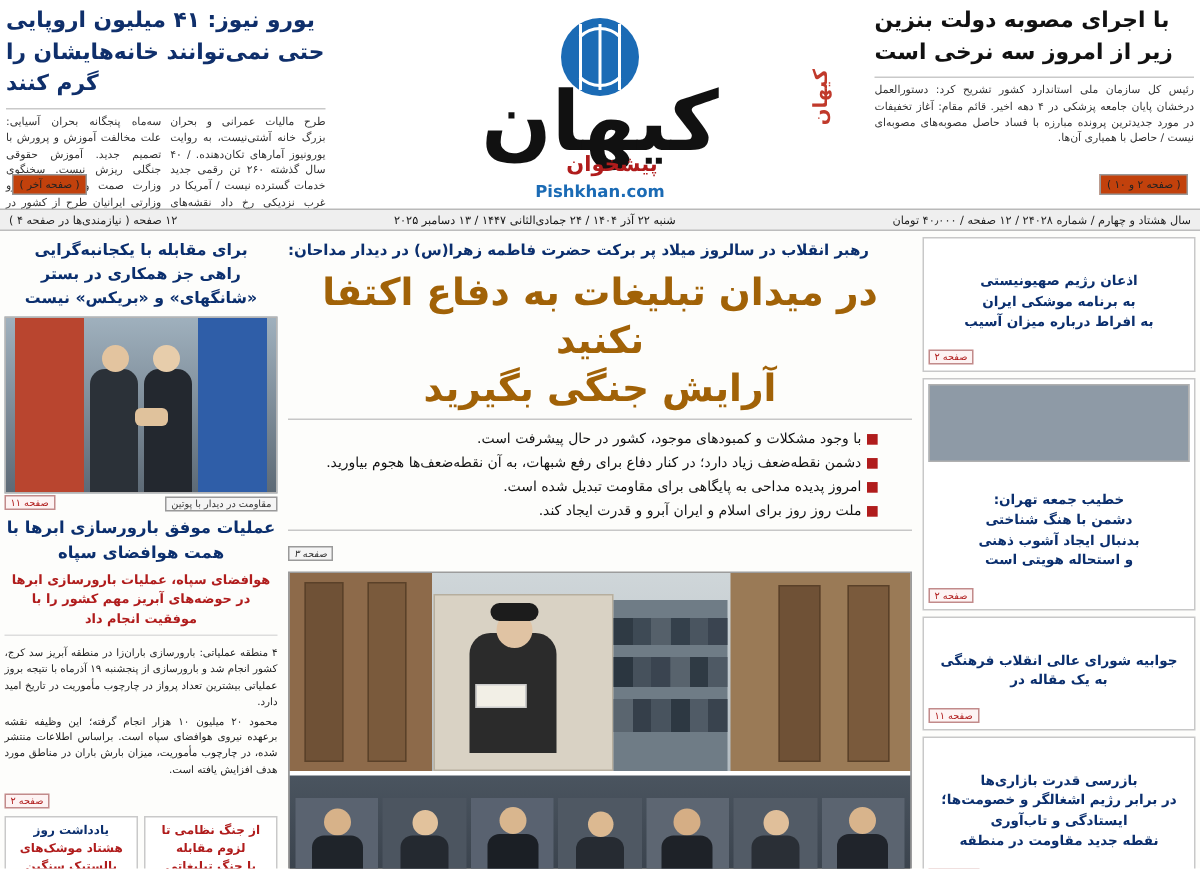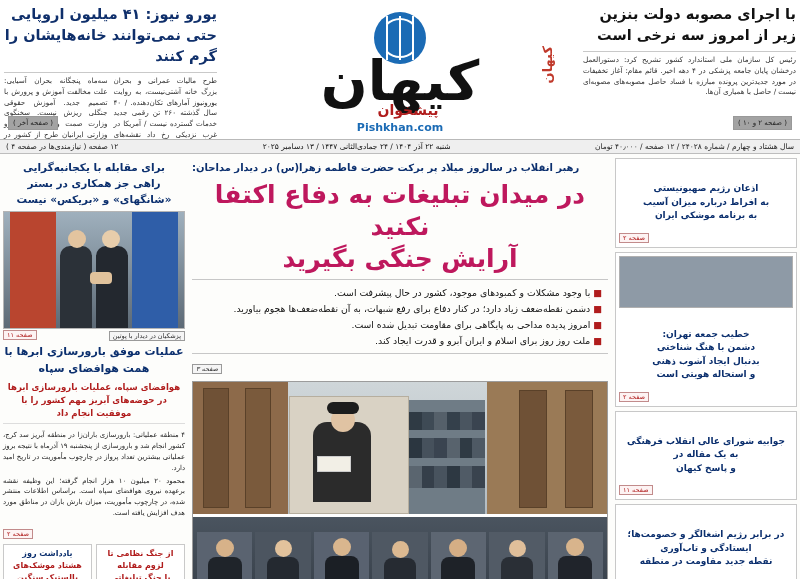--- a/index.html
+++ b/index.html
@@ -22,34 +22,34 @@
     background: #fff;
   }
   .mh-left, .mh-right {
     position: absolute; top: 4px; width: 213px; height: 128px;
     font-size: 8px; line-height: 1.45; color: #1a1a1a;
   }
   .mh-right { right: 4px; }
   .mh-left  { left: 4px; }
   .mh-head {
     font-size: 14.5px; font-weight: bold; color: #111;
-    line-height: 1.45; text-align: right; margin-bottom: 5px;
+    line-height: 1.45; text-align: left; margin-bottom: 5px;
   }
   .mh-head.blue { color: #0f2f6b; }
   .mh-sub {
     border-top: 1px solid #c9c9c9;
     padding-top: 3px; text-align: justify; color: #333;
     font-size: 7.2px; line-height: 1.5;
   }
   .mh-cols { display: flex; gap: 6px; }
   .mh-cols > div { flex: 1; }
   .mh-tag {
     position: absolute; bottom: 2px; left: 4px;
     border: 1px solid #999; padding: 1px 4px; font-size: 7px;
-    color: #222; background: #a3a3a3;
+    color: #222; background: #c2410c;
   }
   .mh-tag.r { left: auto; right: 4px; }
 
   
   .logo-block {
     position: absolute; top: 6px; left: 50%; transform: translateX(-50%);
     width: 368px; height: 130px; text-align: center;
   }
   .globe {
     position: absolute; top: 6px; left: 50%; transform: translateX(-50%);
@@ -128,29 +128,29 @@
     font-size: 6.5px; padding: 0 3px; color: #333; background: #f5f5f5;
     margin-top: 2px;
   }
 
   
   .kicker {
     text-align: left; color: #0b2f6e; font-size: 10px;
     font-weight: bold; padding: 3px 0 2px; line-height: 1.5;
   }
   .headline {
-    text-align: center; color: #be185d; font-weight: bold;
+    text-align: center; color: #a16207; font-weight: bold;
     font-size: 25px; line-height: 1.28; padding: 2px 0 4px;
   }
   .headline .ln { display: block; }
   .bullets {
     border-top: 1px solid #c7c7c7; border-bottom: 1px solid #c7c7c7;
     padding: 4px 6px; font-size: 9.3px; line-height: 1.62; color: #111;
   }
-  .bullets div { margin: 1px 0; }
+  .bullets div { margin: 1px 16px; }
   .bullets .bl { color: #b01c1c; font-weight: bold; }
   .center-photo {
     margin-top: 4px; height: 232px; width: 100%;
     border: 1px solid #9c9c9c; position: relative; overflow: hidden;
     background: linear-gradient(#2f3e52, #5a4f3e);
   }
 
   
   .sbox {
     border: 1px solid #c8c8c8; margin-bottom: 4px; padding: 3px;
@@ -244,22 +244,22 @@
     <span>۱۲ صفحه ( نیازمندی‌ها در صفحه ۴ )</span>
   </div>
 
   <div class="body">
 
     <div class="col-right">
 
       <div class="sbox">
         <div class="stitle">
           <span class="ln">اذعان رژیم صهیونیستی</span>
+          <span class="ln">به برنامه موشکی ایران</span>
           <span class="ln">به افراط درباره میزان آسیب</span>
-          <span class="ln">به برنامه موشکی ایران</span>
         </div>
         <div class="sfoot">
           <span class="pgtag">صفحه ۲</span>
         </div>
       </div>
 
       <div class="sbox">
         <div class="sthumb"></div>
         <div class="stitle">
           <span class="ln">خطیب جمعه تهران:</span>
@@ -269,29 +269,29 @@
         </div>
         <div class="sfoot">
           <span class="pgtag">صفحه ۲</span>
         </div>
       </div>
 
       <div class="sbox">
         <div class="stitle">
           <span class="ln">جوابیه شورای عالی انقلاب فرهنگی</span>
           <span class="ln">به یک مقاله در</span>
-          <span class="ln">و پاسخ کیهان</span>
         </div>
         <div class="sfoot">
           <span class="pgtag">صفحه ۱۱</span>
         </div>
       </div>
 
       <div class="sbox">
         <div class="stitle">
+          <span class="ln">بازرسی قدرت بازاری‌ها</span>
           <span class="ln">در برابر رژیم اشغالگر و خصومت‌ها؛</span>
           <span class="ln">ایستادگی و تاب‌آوری</span>
           <span class="ln">نقطه جدید مقاومت در منطقه</span>
         </div>
         <div class="sfoot">
           <span class="pgtag">صفحه ۱۱</span>
         </div>
       </div>
 
       <div class="sbox">
@@ -410,21 +410,21 @@
         <div class="sc" style="left:0;top:0;right:0;bottom:0;background:linear-gradient(#9fb0bd,#5d6a76);"></div>
         <div class="sc" style="left:6px;top:0;width:46px;bottom:0;background:#b9452f;"></div>
         <div class="sc" style="right:6px;top:0;width:46px;bottom:0;background:#2f5ea8;"></div>
         <div class="sc" style="left:56px;top:34px;width:32px;bottom:0;background:#2b3138;border-radius:10px 10px 0 0;"></div>
         <div class="sc" style="left:64px;top:18px;width:18px;height:18px;border-radius:50%;background:#e3c49f;"></div>
         <div class="sc" style="right:56px;top:34px;width:32px;bottom:0;background:#23282f;border-radius:10px 10px 0 0;"></div>
         <div class="sc" style="right:64px;top:18px;width:18px;height:18px;border-radius:50%;background:#e7cdab;"></div>
         <div class="sc" style="left:86px;top:60px;width:22px;height:12px;background:#e0c29c;border-radius:4px;"></div>
       </div>
       <div style="display:flex;justify-content:space-between;align-items:center;">
-        <span class="cap-tag">پزشکیان در دیدار با پوتین</span>
+        <span class="cap-tag">مقاومت در دیدار با پوتین</span>
         <span class="pgtag">صفحه ۱۱</span>
       </div>
 
       <div class="story-head">
         <span class="ln">عملیات موفق بارورسازی ابرها</span>
         <span class="ln">با همت هوافضای سپاه</span>
       </div>
       <div class="story-sub">
         <span class="ln">هوافضای سپاه، عملیات بارورسازی ابرها</span>
         <span class="ln">در حوضه‌های آبریز مهم کشور را با موفقیت انجام داد</span>

